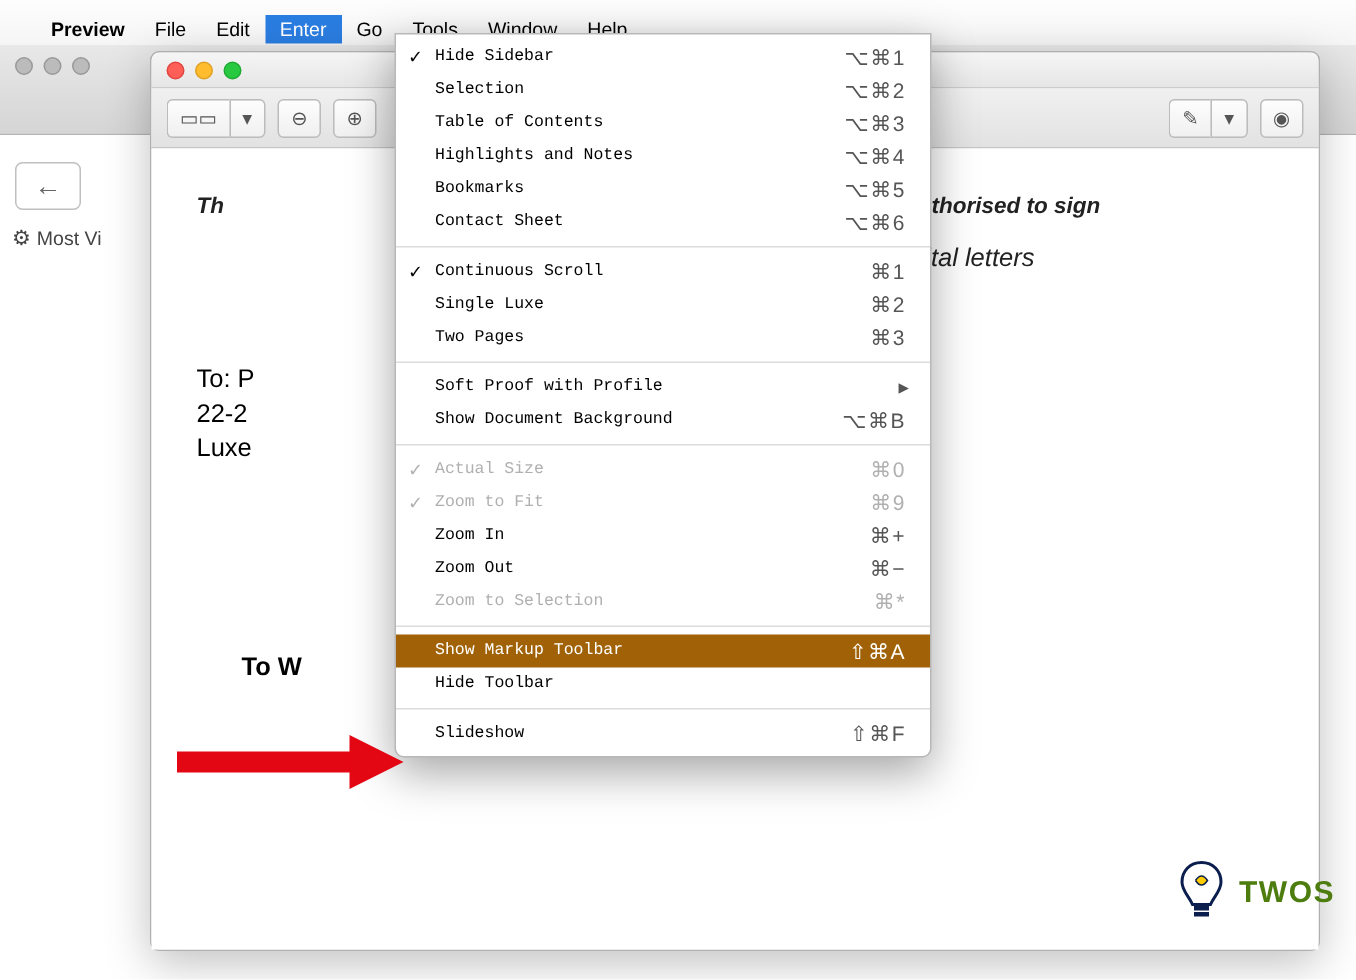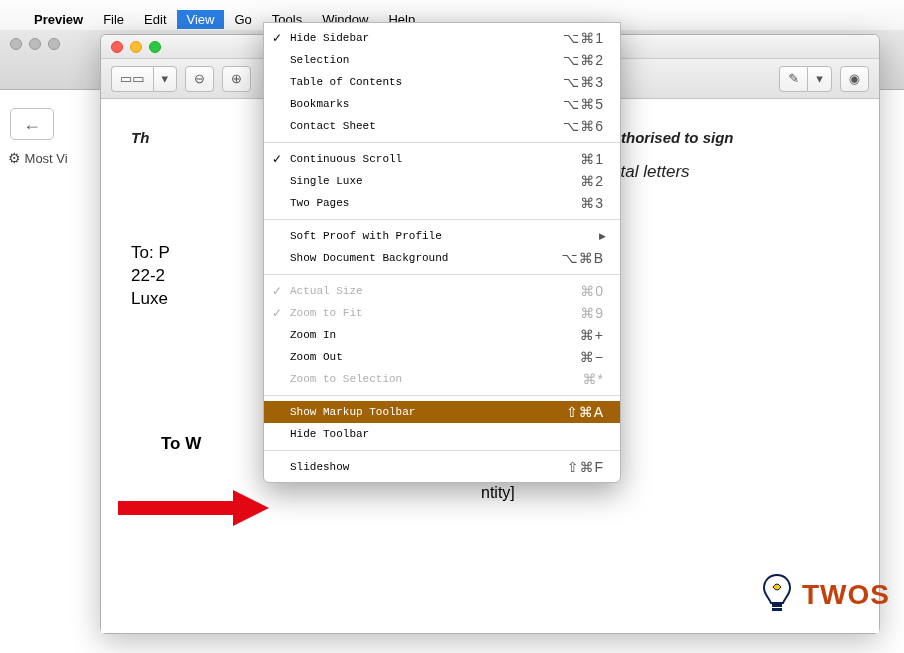--- a/index.html
+++ b/index.html
@@ -46,31 +46,31 @@
 .dd-item.selected { background: #a16207; color: #fff; }
 .dd-item.selected .shortcut { color: #fff; }
 .dd-item.disabled .label, .dd-item.disabled .shortcut, .dd-item.disabled .check { color: #b0b0b0; }
 .dd-item.sub::after { content: "▶"; font-size: 9px; color: #555; position: absolute; right: 14px; }
 .dd-sep { height: 1px; background: #dcdcdc; margin: 5px 0; }
 .arrow { position: absolute; top: 492px; left: 118px; z-index: 200; }
 .arrow-line { width: 120px; height: 14px; background: #e30613; position: absolute; top: 9px; left: 0; }
 .arrow-head { width: 0; height: 0; border-top: 18px solid transparent; border-bottom: 18px solid transparent; border-left: 36px solid #e30613; position: absolute; left: 115px; top: -2px; }
 .watermark { position: absolute; right: 14px; bottom: 36px; display: flex; align-items: center; gap: 8px; }
 .wm-bulb { width: 34px; height: 44px; }
-.wm-text { font-family: Arial, sans-serif; font-weight: 900; font-size: 28px; color: #c2410c; letter-spacing: 1px; }
+.wm-text { font-family: Arial, sans-serif; font-weight: 900; font-size: 20px; color: #4d7c0f; letter-spacing: 1px; }
 </style>
 </head>
 <body>
 
 <div class="menubar">
   <span class="apple-logo"></span>
   <span class="menubar-item menubar-app">Preview</span>
   <span class="menubar-item">File</span>
   <span class="menubar-item">Edit</span>
-  <span class="menubar-item active">View</span>
+  <span class="menubar-item active">Enter</span>
   <span class="menubar-item">Go</span>
   <span class="menubar-item">Tools</span>
   <span class="menubar-item">Window</span>
   <span class="menubar-item">Help</span>
 </div>
 
 <div class="bg-window">
   <div class="bg-titlebar">
     <div class="traffic-lights">
       <div class="light"></div>
@@ -161,20 +161,24 @@
     </div>
     <div class="dd-item">
       <span class="label">Selection</span>
       <span class="shortcut">⌥⌘2</span>
     </div>
     <div class="dd-item">
       <span class="label">Table of Contents</span>
       <span class="shortcut">⌥⌘3</span>
     </div>
     <div class="dd-item">
+      <span class="label">Highlights and Notes</span>
+      <span class="shortcut">⌥⌘4</span>
+    </div>
+    <div class="dd-item">
       <span class="label">Bookmarks</span>
       <span class="shortcut">⌥⌘5</span>
     </div>
     <div class="dd-item">
       <span class="label">Contact Sheet</span>
       <span class="shortcut">⌥⌘6</span>
     </div>
     <div class="dd-sep"></div>
     <div class="dd-item">
       <span class="check">✓</span>

